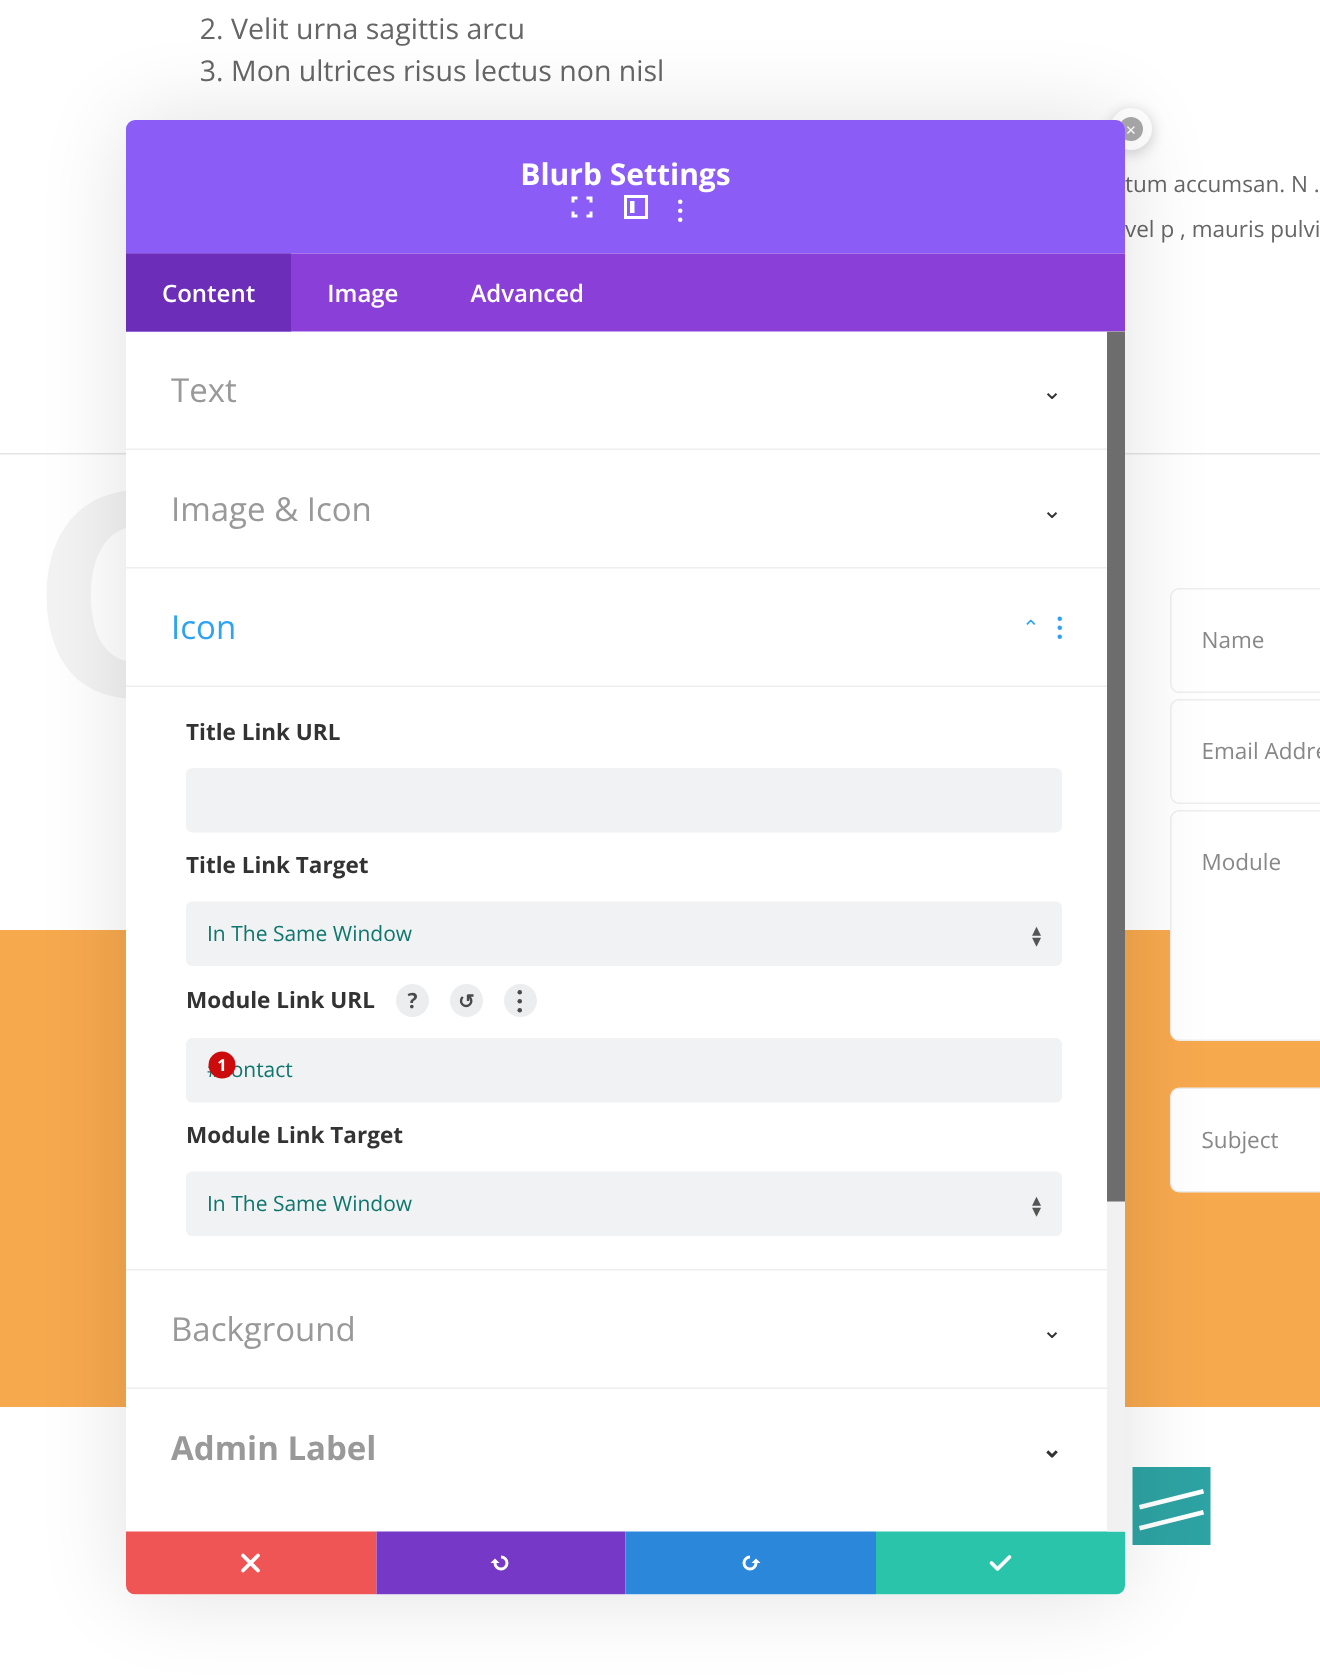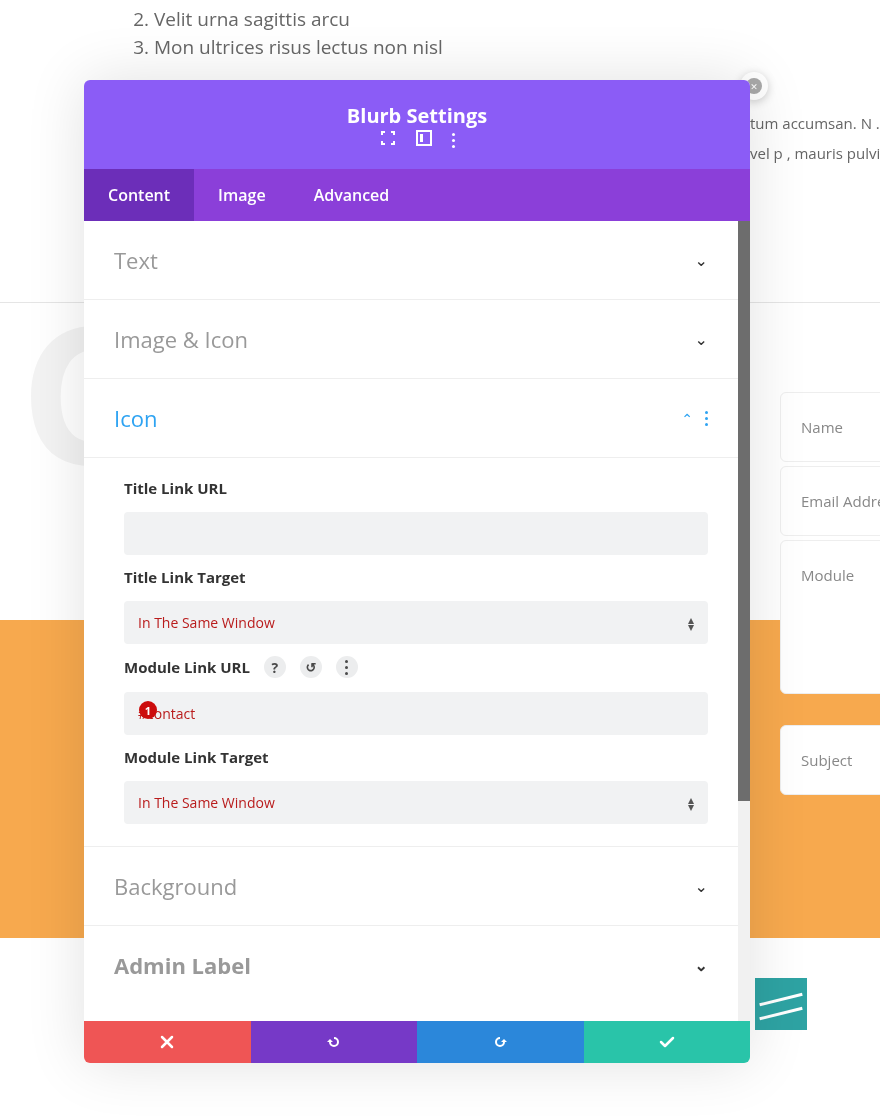--- a/index.html
+++ b/index.html
@@ -210,21 +210,21 @@
   }
   .field-label .more span { width:3px; height:3px; background:#4a4a4a; border-radius:50%; }
 
   .text-input, .select-input {
     width: 100%;
     background: #f1f2f3;
     border: none;
     border-radius: 4px;
     padding: 12px 14px;
     font-size: 14px;
-    color: #b91c1c;
+    color: #0f766e;
     font-family: inherit;
   }
   .select-wrap {
     position: relative;
   }
   .select-input { appearance: none; }
   .select-arrow {
     position:absolute; right:14px; top:50%; transform:translateY(-50%);
     font-size:12px; color:#555; pointer-events:none;
     display:flex; flex-direction:column; line-height:7px;

